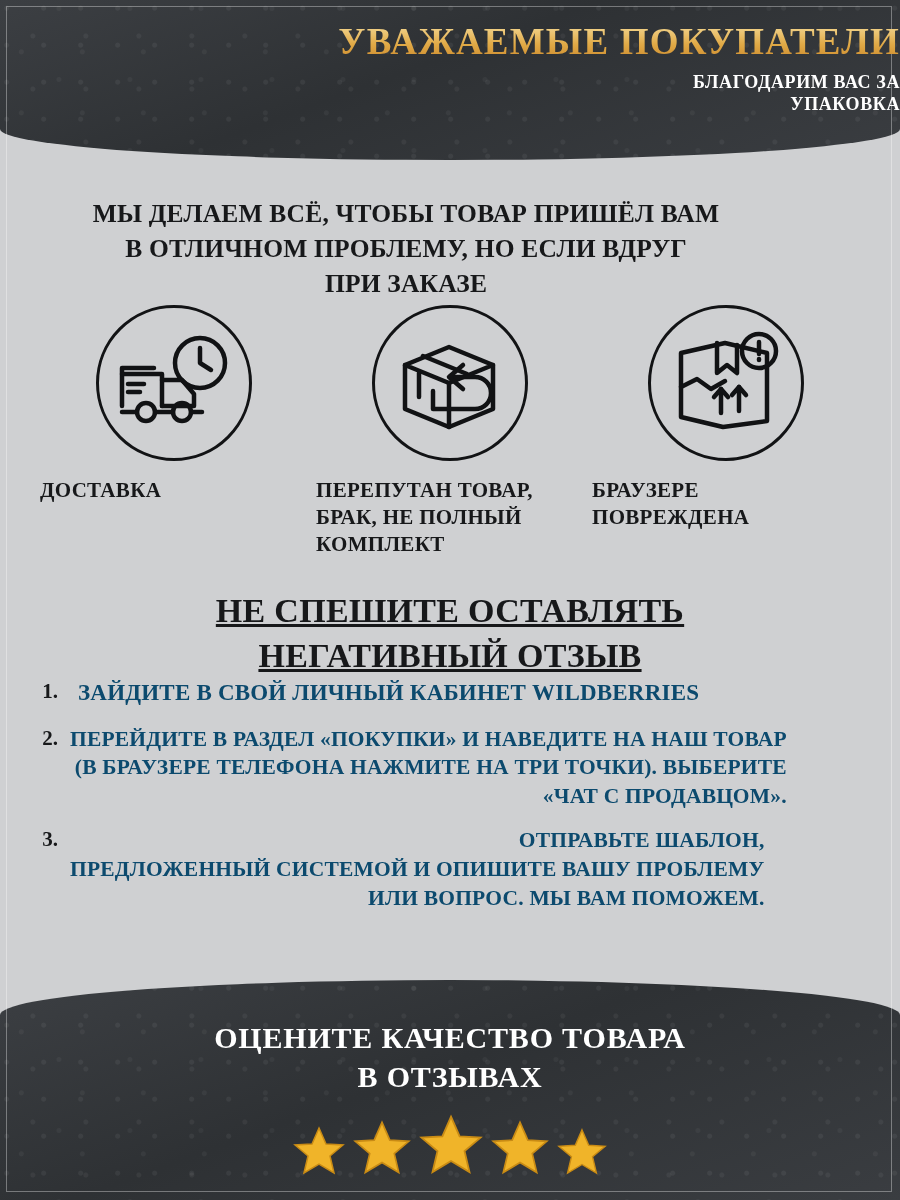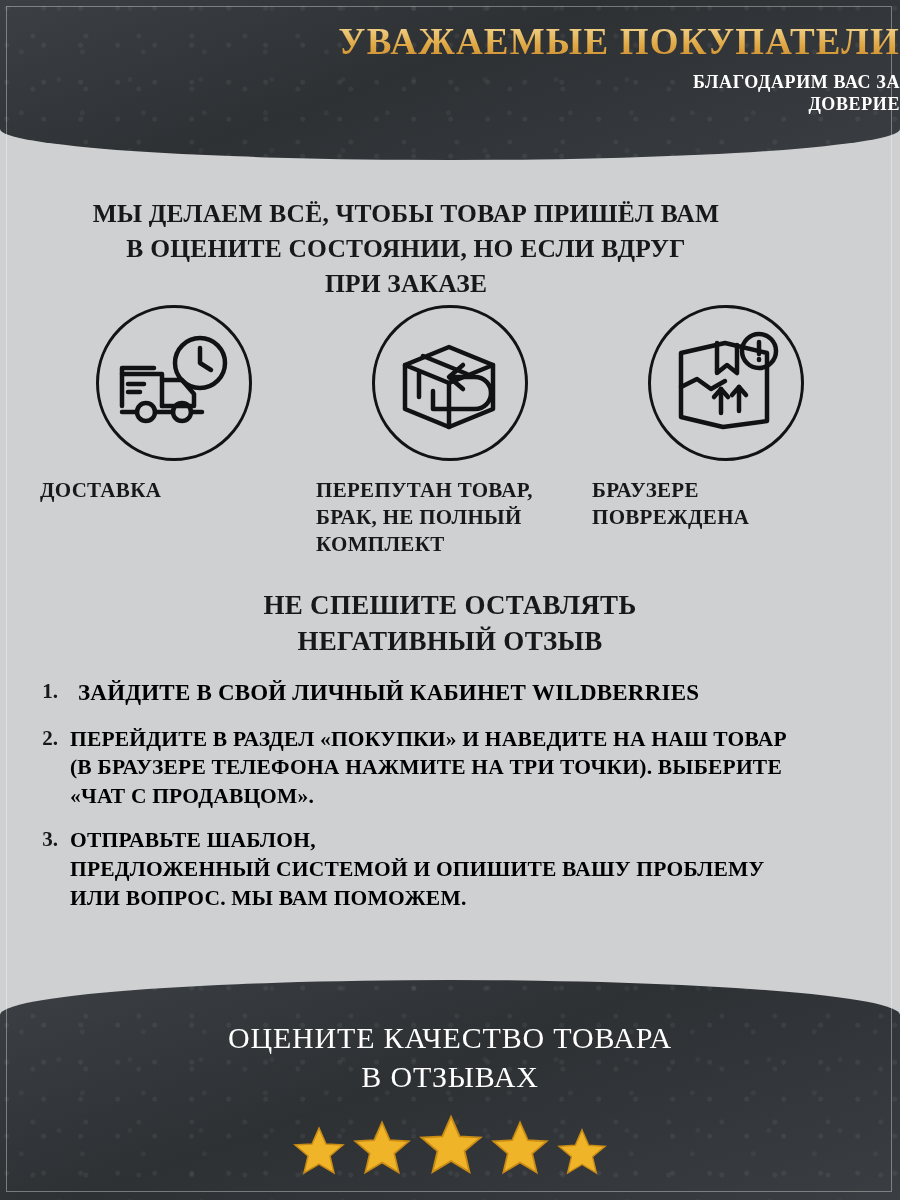--- a/index.html
+++ b/index.html
@@ -127,25 +127,26 @@
     line-height: 1.28;
     letter-spacing: 0.3px;
   }
 
   .no-hurry {
     position: absolute;
     top: 588px;
     left: 0;
     width: 900px;
     text-align: center;
-    font-size: 27px;
+    font-size: 34px;
     font-weight: bold;
     color: #17181a;
     line-height: 1.33;
     letter-spacing: 0.3px;
+    text-decoration: underline;
   }
 
   .steps {
     position: absolute;
     top: 678px;
     left: 18px;
     width: 866px;
   }
   .step {
     display: flex;
@@ -158,41 +159,42 @@
     text-align: right;
     padding-right: 12px;
     font-size: 21px;
     font-weight: bold;
     color: #17181a;
     line-height: 1.3;
   }
   .step-text {
     font-size: 21.5px;
     font-weight: bold;
-    color: #000000;
+    color: #0c4a6e;
     line-height: 1.33;
     letter-spacing: 0.2px;
+    text-align: right;
   }
   .step1 .step-text { font-size: 23px; padding-left: 8px; }
 
   
   .footer-wrap {
     position: absolute;
     bottom: 0;
     left: 0;
     width: 900px;
     height: 220px;
     z-index: 3;
     text-align: center;
     padding-top: 38px;
     box-sizing: border-box;
   }
   .footer-title {
     font-size: 30px;
-    font-weight: normal;
+    font-weight: bold;
     color: #ffffff;
     line-height: 1.3;
     letter-spacing: 0.8px;
   }
   .stars {
     margin-top: 18px;
     display: flex;
     justify-content: center;
     align-items: flex-end;
     gap: 8px;
@@ -205,27 +207,27 @@
 <body>
 
 <div class="band band-top"></div>
 <div class="band band-bottom"></div>
 <div class="page-border"></div>
 
 <div class="header-wrap">
   <div class="title-gold">УВАЖАЕМЫЕ ПОКУПАТЕЛИ</div>
   <div class="title-sub">
     <div>БЛАГОДАРИМ ВАС ЗА</div>
-    <div>ДОВЕРИЕ</div>
+    <div>УПАКОВКА</div>
   </div>
 </div>
 
 <div class="intro">
   <div>МЫ ДЕЛАЕМ ВСЁ, ЧТОБЫ ТОВАР ПРИШЁЛ ВАМ</div>
-  <div>В ОЦЕНИТЕ СОСТОЯНИИ, НО ЕСЛИ ВДРУГ</div>
+  <div>В ОТЛИЧНОМ ПРОБЛЕМУ, НО ЕСЛИ ВДРУГ</div>
   <div>ПРИ ЗАКАЗЕ</div>
 </div>
 
 <div class="icons-row">
 
   <div class="icon-col">
     <div class="circle">
       <svg width="120" height="110" viewBox="0 0 120 110" fill="none" stroke="#111214" stroke-width="4.5" stroke-linecap="round" stroke-linejoin="round">
 
         <path d="M8 78 L8 46 L48 46 L48 78"></path>

